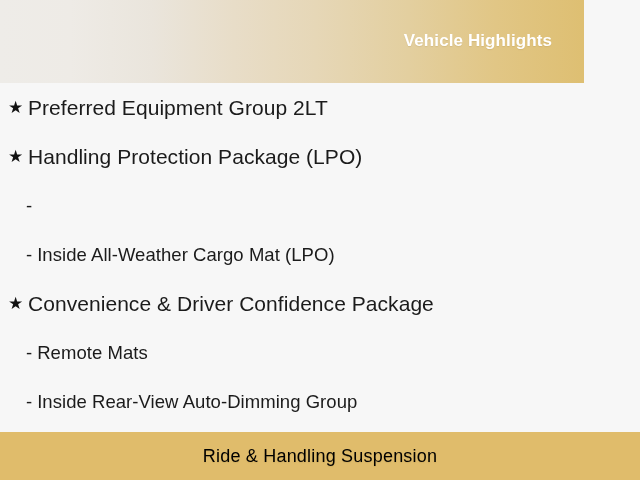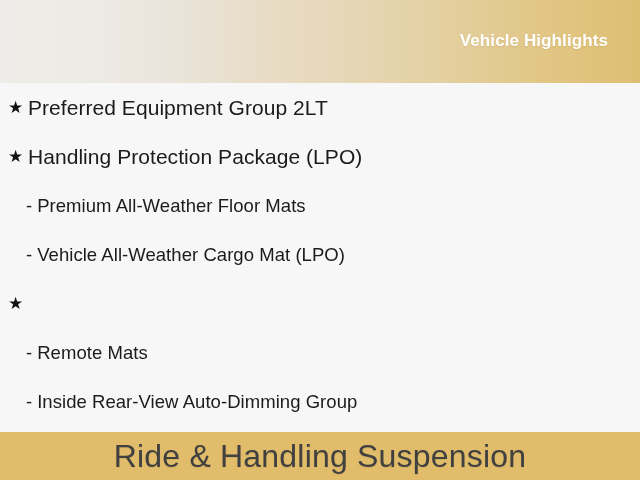--- a/index.html
+++ b/index.html
@@ -20,21 +20,21 @@
     width: 640px;
     height: 480px;
     background: #f7f7f7;
   }
 
   
   #header {
     position: absolute;
     left: 0;
     top: 0;
-    width: 640px;
+    width: 584px;
     height: 83px;
     background: linear-gradient(to right,
         #eeece8 0%,
         #eeebe6 12%,
         #eae5dc 26%,
         #e8ddc8 40%,
         #e6d7b7 54%,
         #e3cf9f 70%,
         #e1c685 85%,
         #debf72 100%);
@@ -108,22 +108,22 @@
     left: 0;
     top: 432px;
     width: 640px;
     height: 48px;
     background: #e0bc6b;
     display: flex;
     align-items: center;
     justify-content: center;
   }
   #footer-title {
-    color: #404040;
-    font-size: 32px;
+    color: #000000;
+    font-size: 18px;
     font-weight: normal;
     letter-spacing: 0.2px;
     white-space: nowrap;
     text-shadow: 0 1px 1px rgba(160,125,55,0.20);
   }
 </style>
 </head>
 <body>
 
 <div id="slide">
@@ -136,28 +136,28 @@
       <div class="row lvl0" style="top: 0px;">
         <span class="bullet">★</span>
         <span class="label">Preferred Equipment Group 2LT</span>
       </div>
       <div class="row lvl0" style="top: 49px;">
         <span class="bullet">★</span>
         <span class="label">Handling Protection Package (LPO)</span>
       </div>
       <div class="row lvl1" style="top: 98px;">
         <span class="dash">-</span>
-        <span class="label">Premium All-Weather Floor Mats</span>
       </div>
       <div class="row lvl1" style="top: 147px;">
         <span class="dash">-</span>
-        <span class="label">Vehicle All-Weather Cargo Mat (LPO)</span>
+        <span class="label">Inside All-Weather Cargo Mat (LPO)</span>
       </div>
       <div class="row lvl0" style="top: 196px;">
         <span class="bullet">★</span>
+        <span class="label">Convenience &amp; Driver Confidence Package</span>
       </div>
       <div class="row lvl1" style="top: 245px;">
         <span class="dash">-</span>
         <span class="label">Remote Mats</span>
       </div>
       <div class="row lvl1" style="top: 294px;">
         <span class="dash">-</span>
         <span class="label">Inside Rear-View Auto-Dimming Group</span>
       </div>
     </div>

